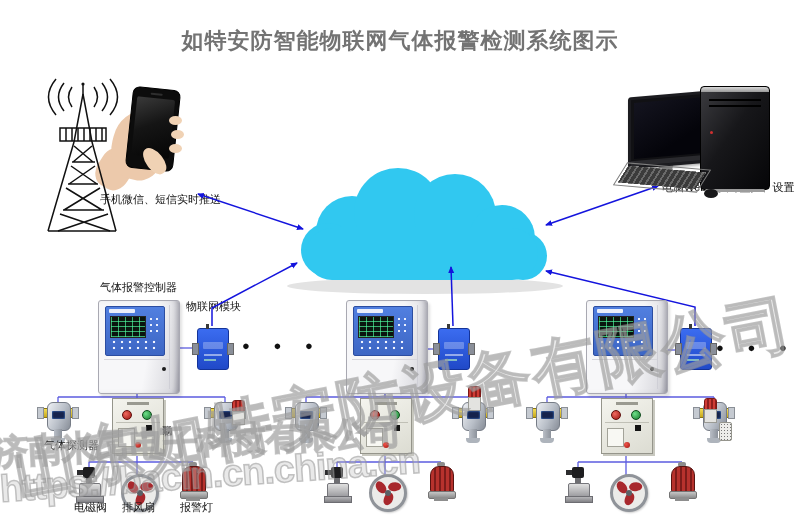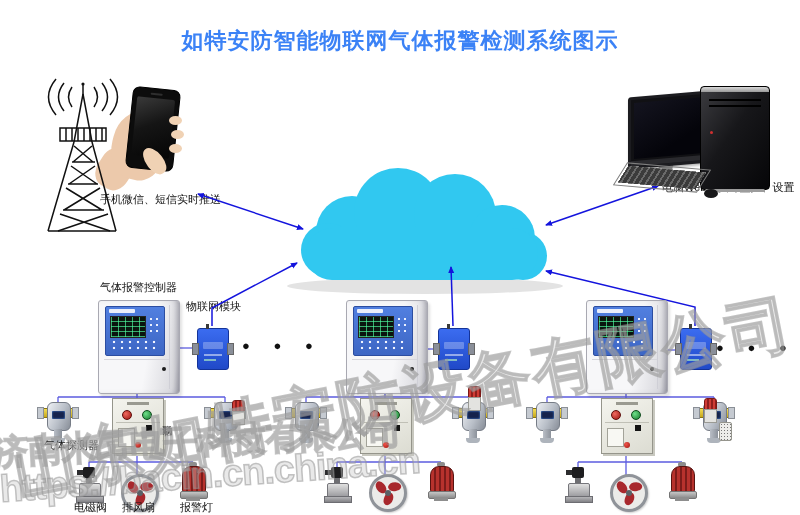--- a/index.html
+++ b/index.html
@@ -1,20 +1,20 @@
 <!DOCTYPE html>
 <html><head>
 <meta charset="utf-8">
 <style>
   html,body{margin:0;padding:0;background:#fff;}
   .canvas{position:relative;width:800px;height:515px;background:#fff;overflow:hidden;
           font-family:"Liberation Sans","DejaVu Sans",sans-serif;color:#000;}
   .lbl{position:absolute;font-size:11px;color:#111;white-space:nowrap;}
   .title{position:absolute;left:0;right:0;top:26px;text-align:center;font-size:22px;
-         font-weight:bold;letter-spacing:1px;color:#3b82f6;}
+         font-weight:bold;letter-spacing:1px;color:#737373;}
   svg.layer{position:absolute;left:0;top:0;z-index:4;}
   .cloud-label{position:absolute;left:355px;top:217px;width:140px;text-align:center;
                font-size:20px;font-weight:bold;z-index:6;letter-spacing:2px;}
   
   .palm{position:absolute;left:112px;top:112px;width:54px;height:68px;background:#ecc9ab;
         border-radius:45% 40% 42% 48%;transform:rotate(14deg);z-index:3;}
   .wrist{position:absolute;left:98px;top:148px;width:34px;height:42px;background:#ecc9ab;
          border-radius:40%;transform:rotate(32deg);z-index:3;}
   .phone{position:absolute;left:129px;top:88px;width:46px;height:80px;background:#0c0c0c;
          border-radius:7px;transform:rotate(6deg);z-index:5;border:1px solid #000;}

